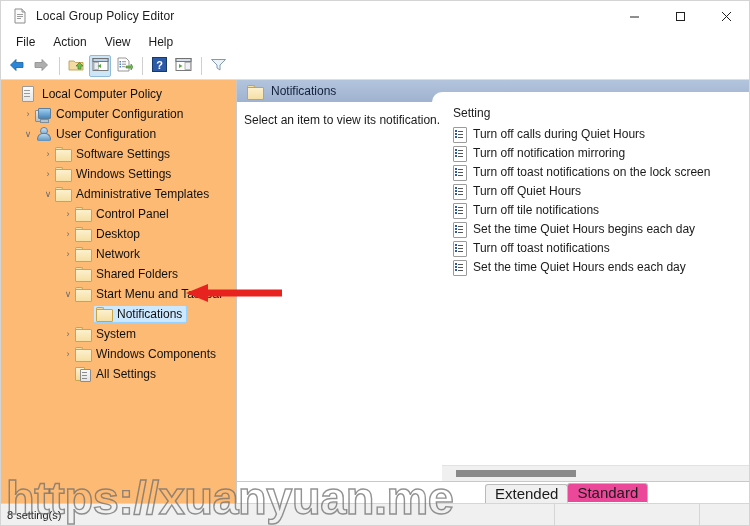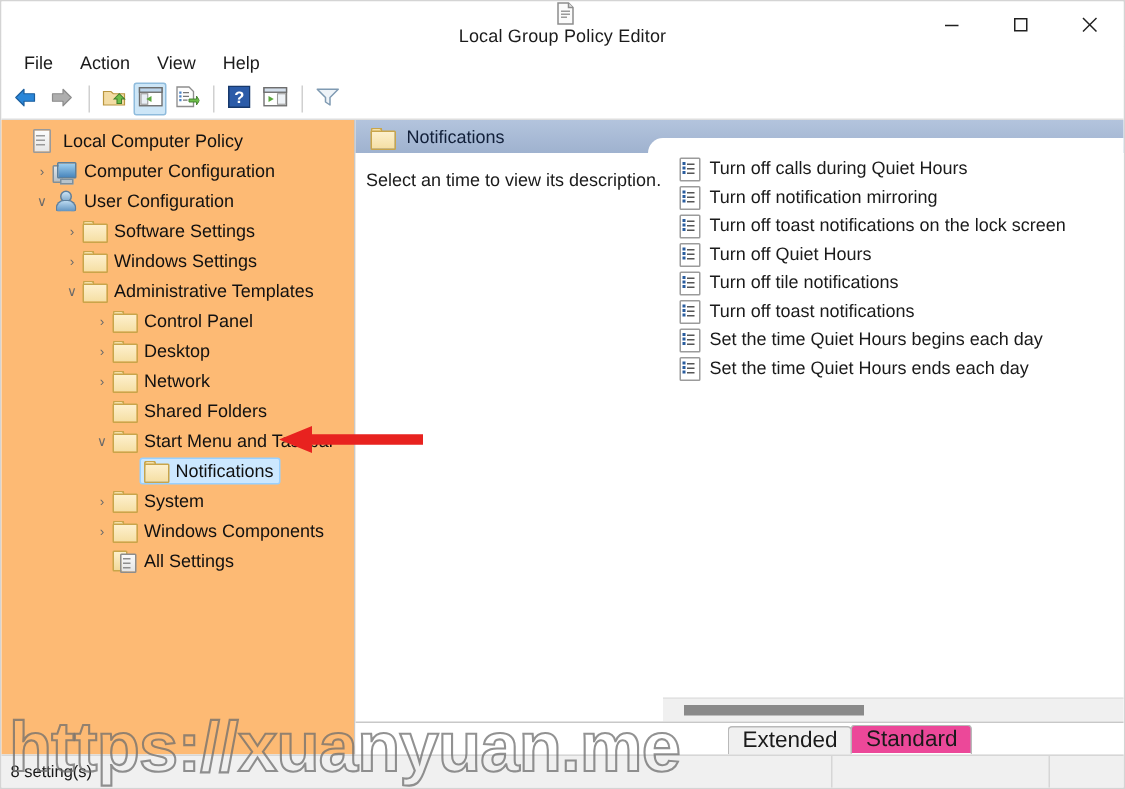--- a/index.html
+++ b/index.html
@@ -30,21 +30,20 @@
   }
 
   
   .titlebar {
     height: 30px;
     min-height: 30px;
     background: #ffffff;
     display: flex;
     align-items: center;
     position: relative;
-    flex-direction: column;
   }
   .title-icon {
     width: 16px;
     height: 16px;
     margin-left: 11px;
     margin-right: 8px;
     flex: none;
     position: relative;
   }
   .title-text {
@@ -742,24 +741,27 @@
             <span class="ftab"></span>
             <span class="fbody"></span>
           </span>
         <span class="hdr-title">Notifications</span>
         <span class="hdr-curve"></span>
       </div>
 
       <div class="pane-body">
 
         <div class="desc-pane">
-          <span>Select an time to view its description.</span>
+          <span>Select an item to view its notification.</span>
         </div>
 
         <div class="list-pane">
+          <div class="list-head">
+            <span>Setting</span>
+          </div>
           <div class="list-rows">
 
             <div class="list-row">
               <span class="li-icon ico-setting">
                 <span class="pg"></span>
                 <span class="b" style="top:3px"></span>
                   <span class="l" style="top:3.5px"></span>
                 <span class="b" style="top:6px"></span>
                   <span class="l" style="top:6.5px"></span>
                 <span class="b" style="top:9px"></span>
@@ -823,34 +825,34 @@
             <div class="list-row">
               <span class="li-icon ico-setting">
                 <span class="pg"></span>
                 <span class="b" style="top:3px"></span>
                   <span class="l" style="top:3.5px"></span>
                 <span class="b" style="top:6px"></span>
                   <span class="l" style="top:6.5px"></span>
                 <span class="b" style="top:9px"></span>
                   <span class="l" style="top:9.5px"></span>
               </span>
-              <span class="li-text">Turn off toast notifications</span>
+              <span class="li-text">Set the time Quiet Hours begins each day</span>
             </div>
 
             <div class="list-row">
               <span class="li-icon ico-setting">
                 <span class="pg"></span>
                 <span class="b" style="top:3px"></span>
                   <span class="l" style="top:3.5px"></span>
                 <span class="b" style="top:6px"></span>
                   <span class="l" style="top:6.5px"></span>
                 <span class="b" style="top:9px"></span>
                   <span class="l" style="top:9.5px"></span>
               </span>
-              <span class="li-text">Set the time Quiet Hours begins each day</span>
+              <span class="li-text">Turn off toast notifications</span>
             </div>
 
             <div class="list-row">
               <span class="li-icon ico-setting">
                 <span class="pg"></span>
                 <span class="b" style="top:3px"></span>
                   <span class="l" style="top:3.5px"></span>
                 <span class="b" style="top:6px"></span>
                   <span class="l" style="top:6.5px"></span>
                 <span class="b" style="top:9px"></span>

